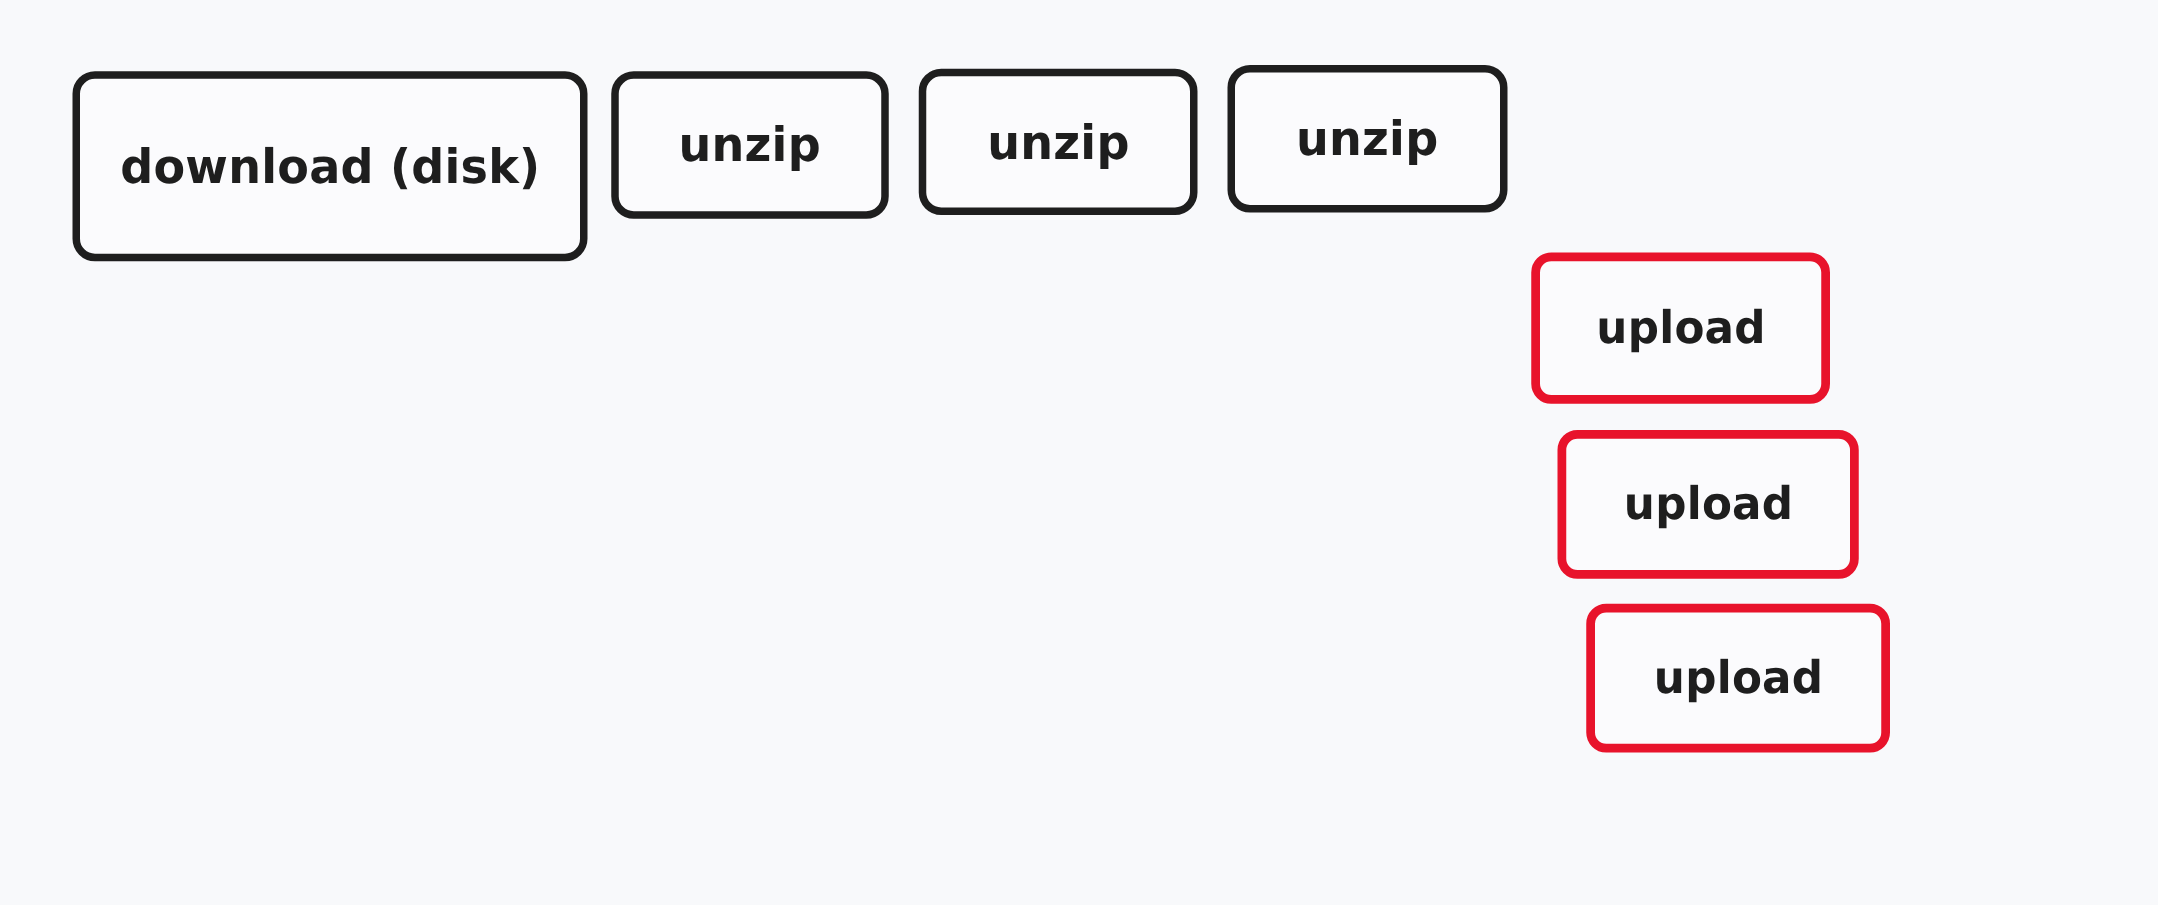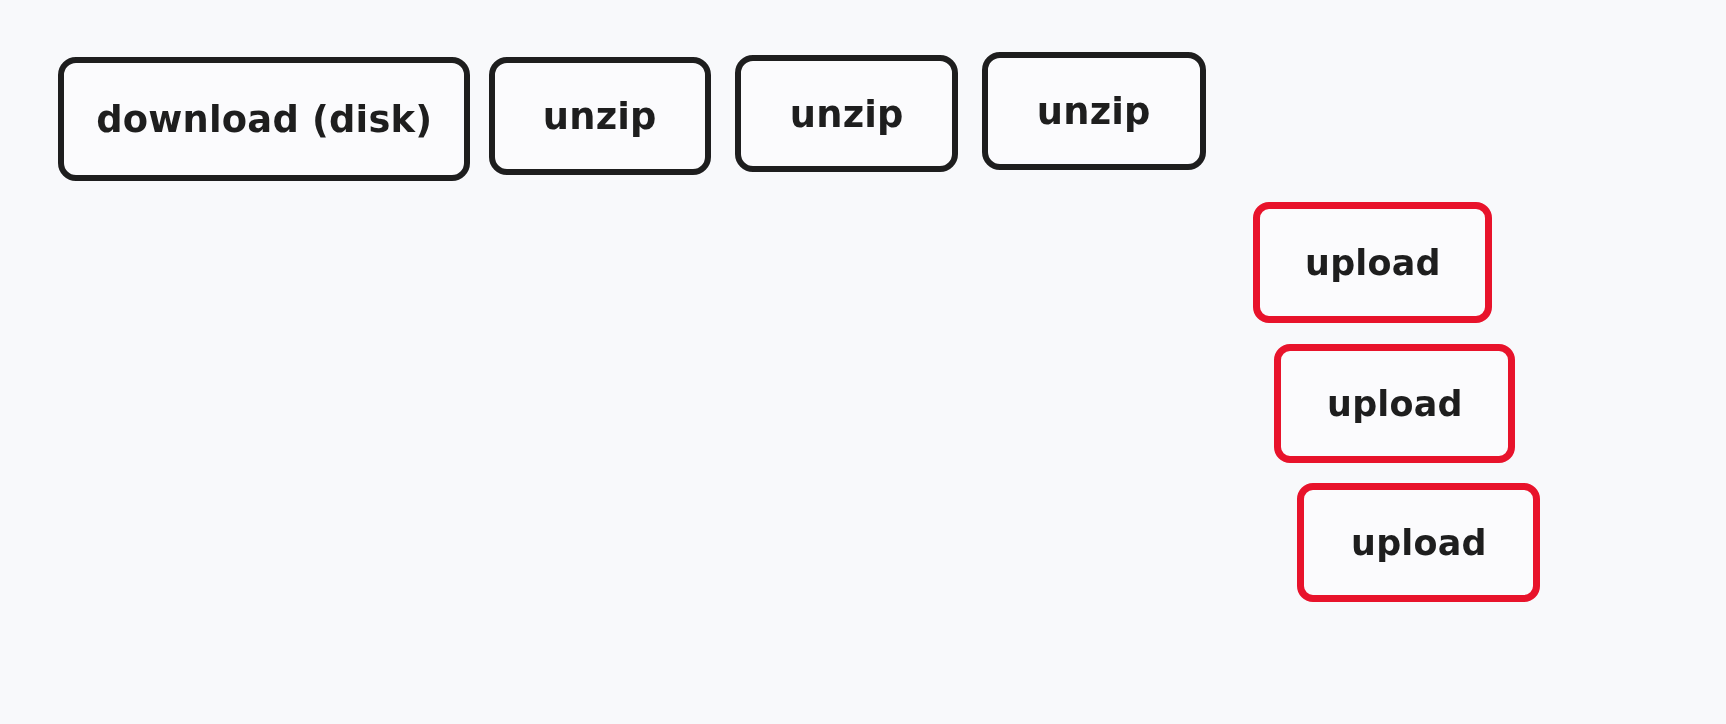--- a/index.html
+++ b/index.html
@@ -33,41 +33,40 @@
   }
   .node.black {
     border-color: #1E1E1E;
     border-width: 6px;
     border-radius: 18px;
   }
   .node.red {
     border-color: #E8132B;
     border-width: 7px;
     border-radius: 16px;
-    margin-left: 28px;
   }
   .node-label {
     font-family: "DejaVu Sans", sans-serif;
     font-weight: 700;
     font-size: 38px;
     letter-spacing: 0.2px;
     color: #1E1E1E;
     white-space: nowrap;
     line-height: 1;
     
     transform: scaleX(0.97);
   }
   .node.black .node-label { font-size: 38px; }
   .node.red   .node-label { font-size: 36px; }
 </style>
 </head>
 <body>
 
 <div id="canvas" style="width: 1726px; height: 724px; background: rgb(248, 249, 251);">
-    <div class="node black" style="left: 58px; top: 57px; width: 412px; height: 124px; border-color: rgb(30, 30, 30); background: rgb(251, 251, 253);">
+    <div class="node black" style="left: 58px; top: 57px; width: 412px; height: 152px; border-color: rgb(30, 30, 30); background: rgb(251, 251, 253);">
       <span class="node-label" style="color: rgb(30, 30, 30);">download (disk)</span>
     </div>
     <div class="node black" style="left: 489px; top: 57px; width: 222px; height: 118px; border-color: rgb(30, 30, 30); background: rgb(251, 251, 253);">
       <span class="node-label" style="color: rgb(30, 30, 30);">unzip</span>
     </div>
     <div class="node black" style="left: 735px; top: 55px; width: 223px; height: 117px; border-color: rgb(30, 30, 30); background: rgb(251, 251, 253);">
       <span class="node-label" style="color: rgb(30, 30, 30);">unzip</span>
     </div>
     <div class="node black" style="left: 982px; top: 52px; width: 224px; height: 118px; border-color: rgb(30, 30, 30); background: rgb(251, 251, 253);">
       <span class="node-label" style="color: rgb(30, 30, 30);">unzip</span>

